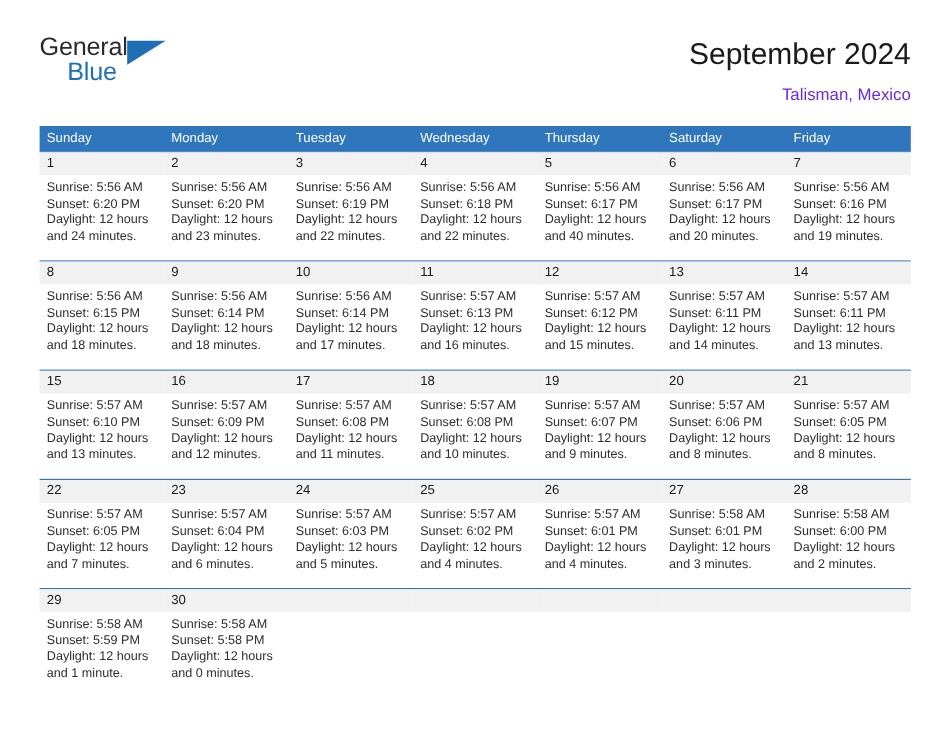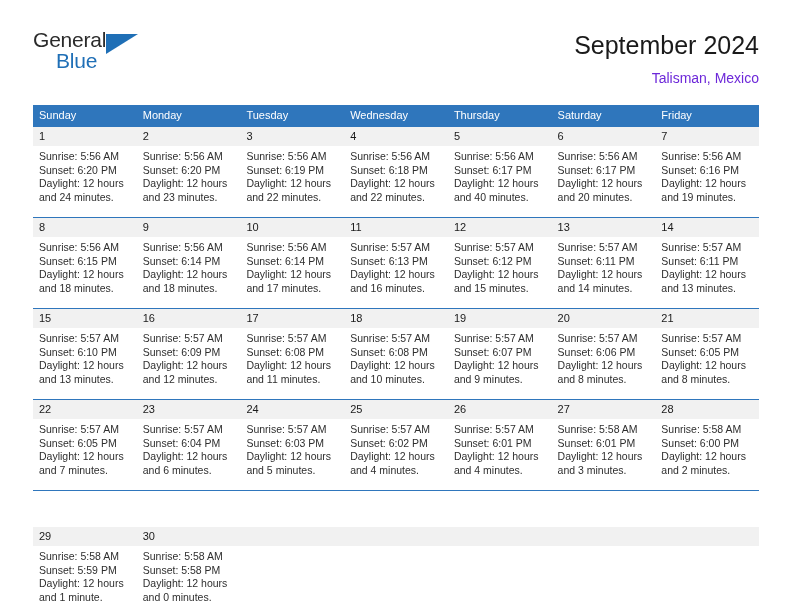--- a/index.html
+++ b/index.html
@@ -125,21 +125,20 @@
   }
   .daycell {
     flex: 1 1 0;
     min-width: 0;
     box-sizing: border-box;
     height: 90px;
     position: relative;
   }
   .week-last .daycell {
     height: 86px;
-    margin-top: 36px;
   }
   .daynum {
     height: 19px;
     background: #f1f1f1;
     font-size: 11px;
     line-height: 19px;
     padding-left: 6px;
     color: #1a1a1a;
     box-sizing: border-box;
   }

